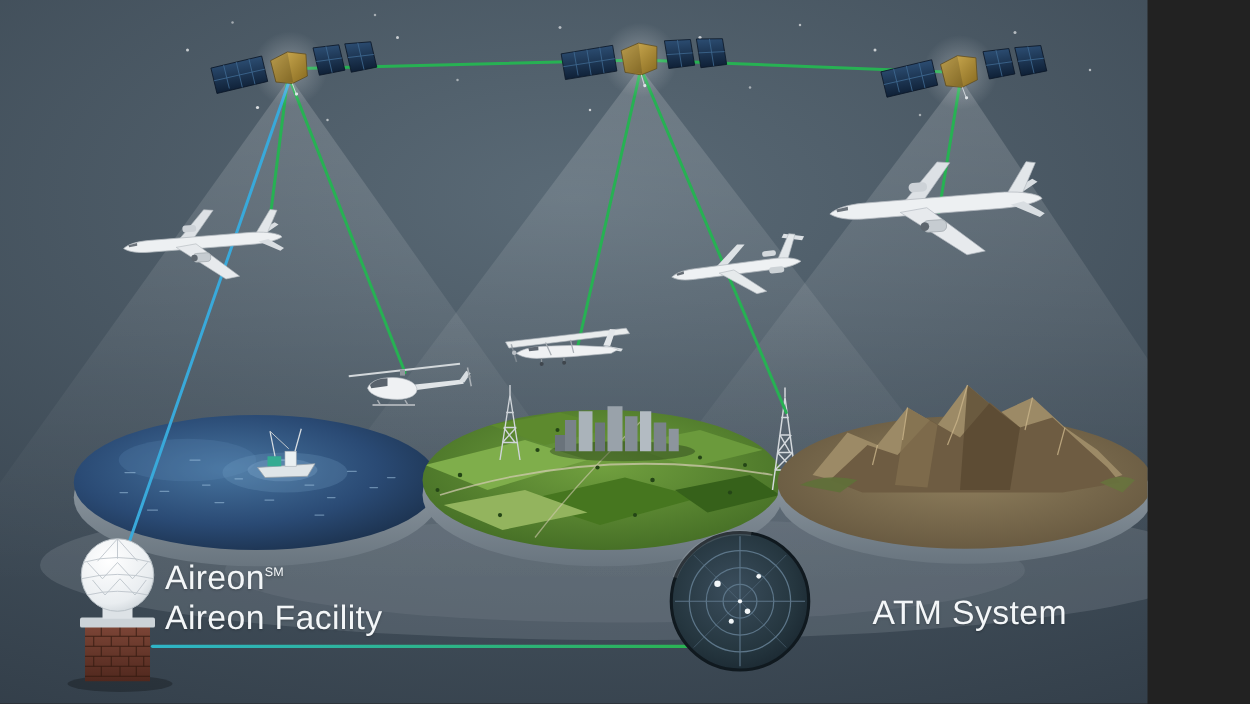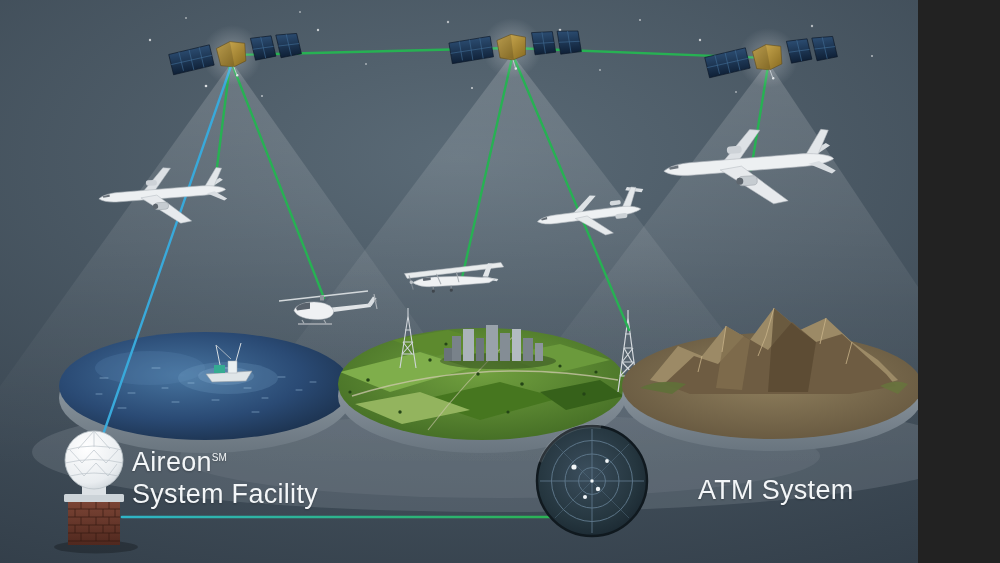--- a/index.html
+++ b/index.html
@@ -371,16 +371,16 @@
       <circle cx="598" cy="489" r="2.2"></circle>
       <circle cx="585" cy="497" r="2"></circle>
       <circle cx="607" cy="461" r="1.9"></circle>
       <circle cx="592" cy="481" r="1.7"></circle>
     </g>
   </g>
 </svg>
 
 <div class="diagram-label ground-facility-label">
   <div class="label-line"><span>Aireon</span><sup class="sm">SM</sup></div>
-  <div class="label-line">System Facility</div>
+  <div class="label-line">Aireon Facility</div>
 </div>
 <div class="diagram-label atm-label">ATM System</div>
 </div>
 
 </body></html>

